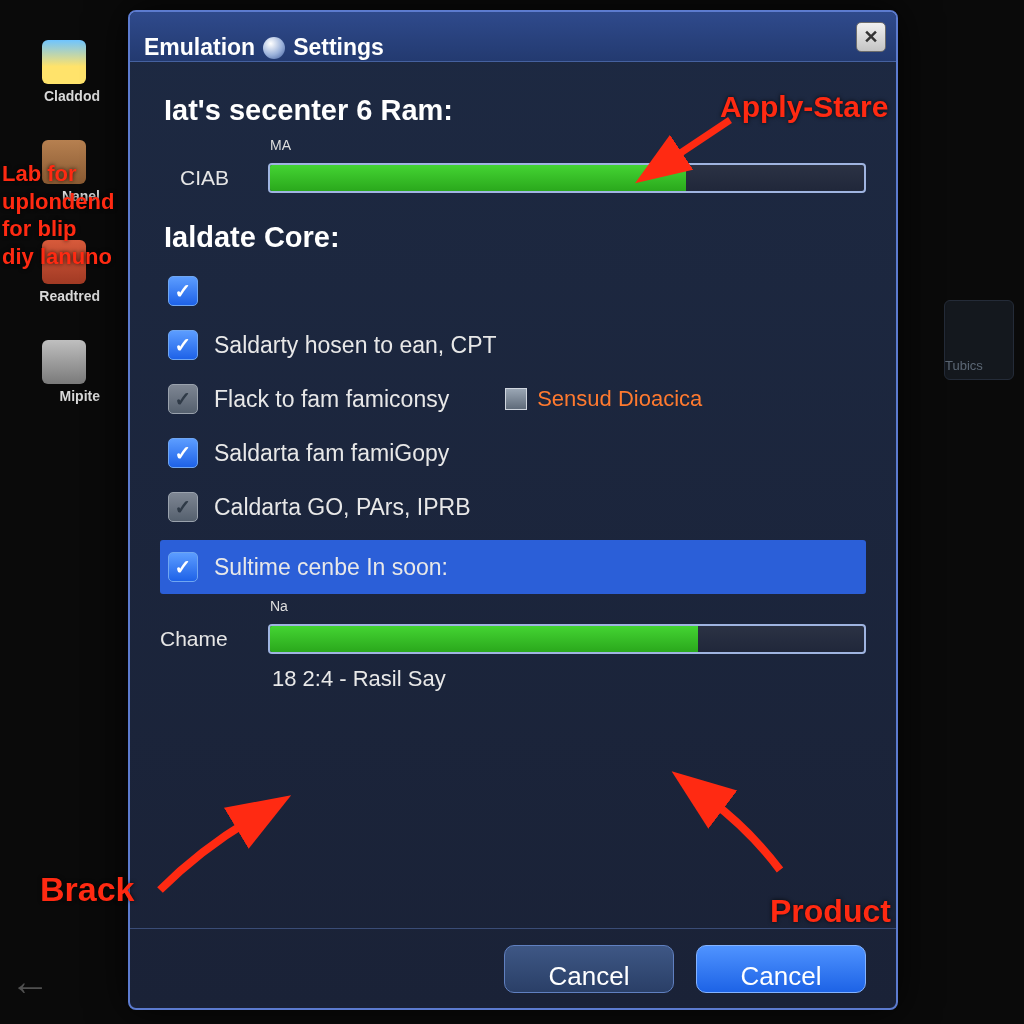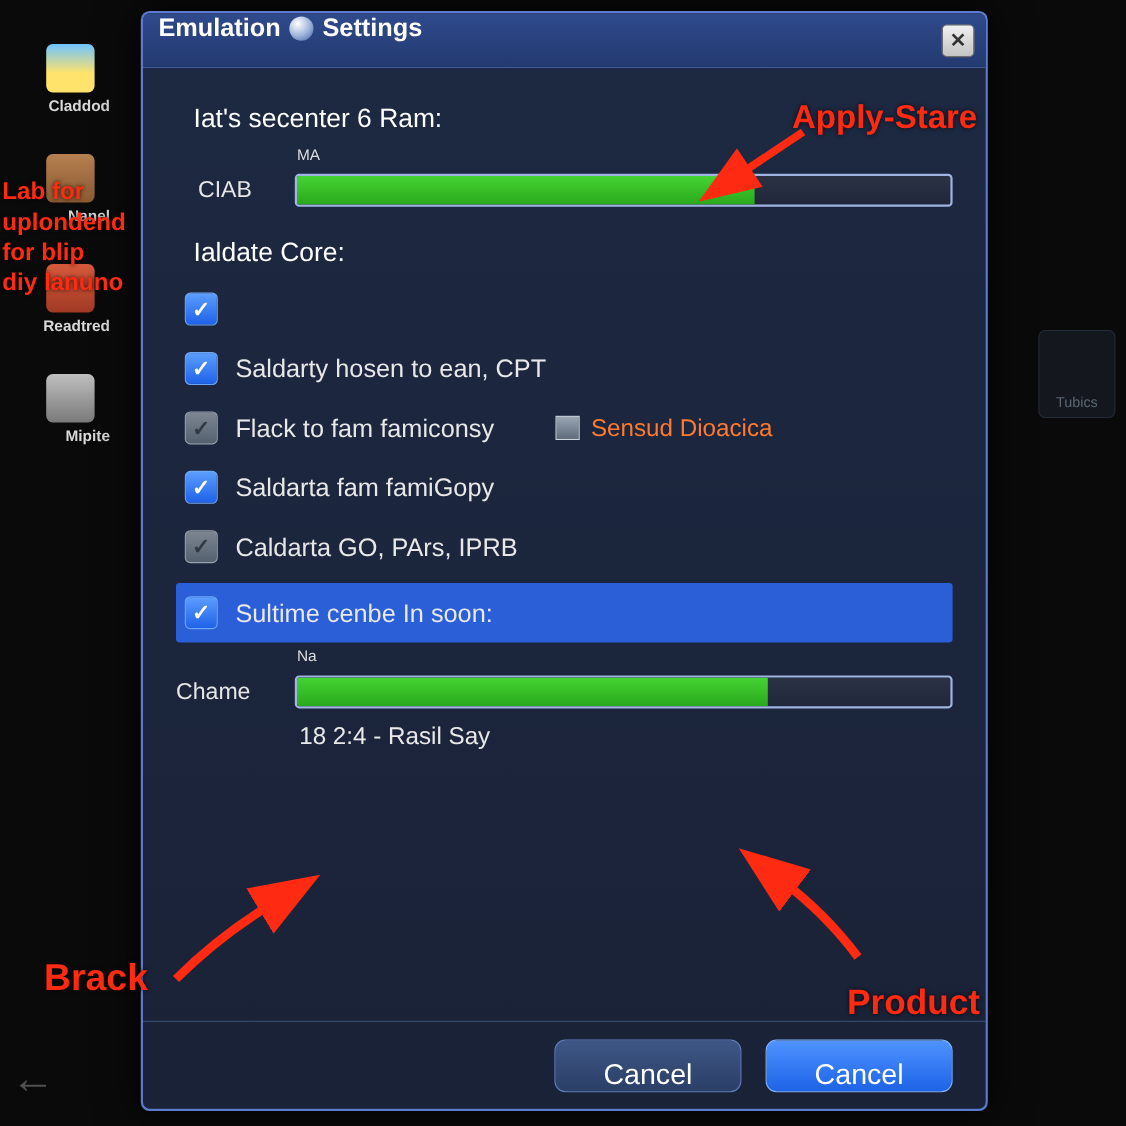--- a/index.html
+++ b/index.html
@@ -32,21 +32,21 @@
   .iconbox.grey { background: linear-gradient(#bfbfbf,#7a7a7a); }
   .right-badge {
     position: absolute;
     right: 10px; top: 300px;
     width: 70px; height: 80px;
     background: #1d2530;
     border: 1px solid #3a475e;
     border-radius: 6px;
     font-size: 13px;
     color: #9db1c9;
-    display: flex; align-items: flex-end; justify-content: center;
+    display: flex; align-items: flex-end; justify-content: flex-start;
     padding-bottom: 6px;
     opacity: .55;
   }
 
   .back-arrow {
     position: absolute;
     left: 10px; bottom: 20px;
     font-size: 40px; color: #505050;
   }
 
@@ -58,21 +58,21 @@
     background: linear-gradient(#1d2942,#1a2237);
     border: 2px solid #5c7bcf;
     border-radius: 8px;
     box-shadow: 0 0 40px rgba(0,0,0,.8);
     display: flex; flex-direction: column;
   }
   .titlebar {
     height: 50px;
     background: linear-gradient(#2f4a8c,#233a70);
     border-bottom: 1px solid #45619f;
-    display: flex; align-items: flex-start;
+    display: flex; align-items: flex-end;
     padding: 0 14px;
     border-radius: 6px 6px 0 0;
     position: relative;
   }
   .titlebar .ttl {
     font-size: 23px; font-weight: 700; color: #fff;
     display: flex; align-items: center; gap: 8px;
   }
   .title-icon {
     width: 22px; height: 22px; border-radius: 50%;
@@ -90,22 +90,22 @@
     cursor:pointer;
   }
 
   .content {
     flex: 1;
     padding: 18px 30px 0 30px;
     overflow: hidden;
   }
 
   .section-label {
-    font-size: 24px; font-weight: 400; color: #fff;
-    margin: 14px 0 10px 16px;
+    font-size: 29px; font-weight: 700; color: #fff;
+    margin: 14px 0 10px 4px;
   }
 
   .slider-row { margin-left: 20px; }
   .slider-wrap {
     display: flex; align-items: center; gap: 18px;
     margin-top: 10px;
   }
   .slider-name { font-size: 21px; color: #e6e6e6; width: 70px; }
   .slider-caption-mini { font-size: 14px; color:#dedede; margin-left: 90px; }
   .slider-track {

